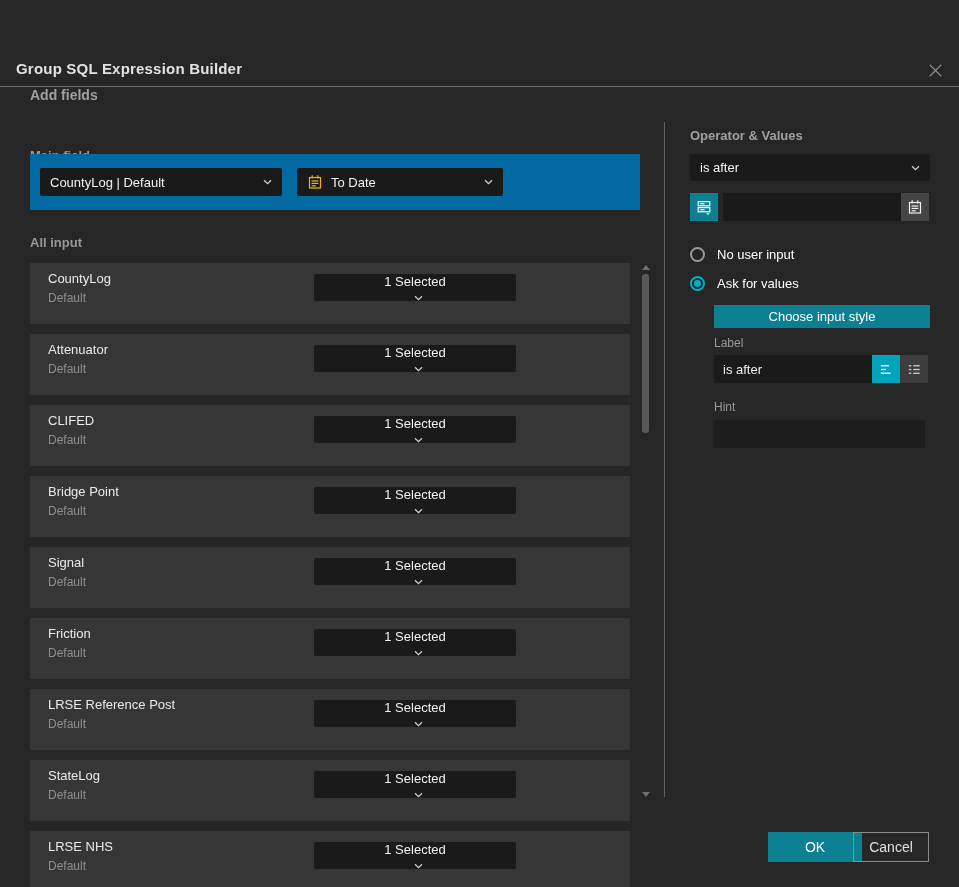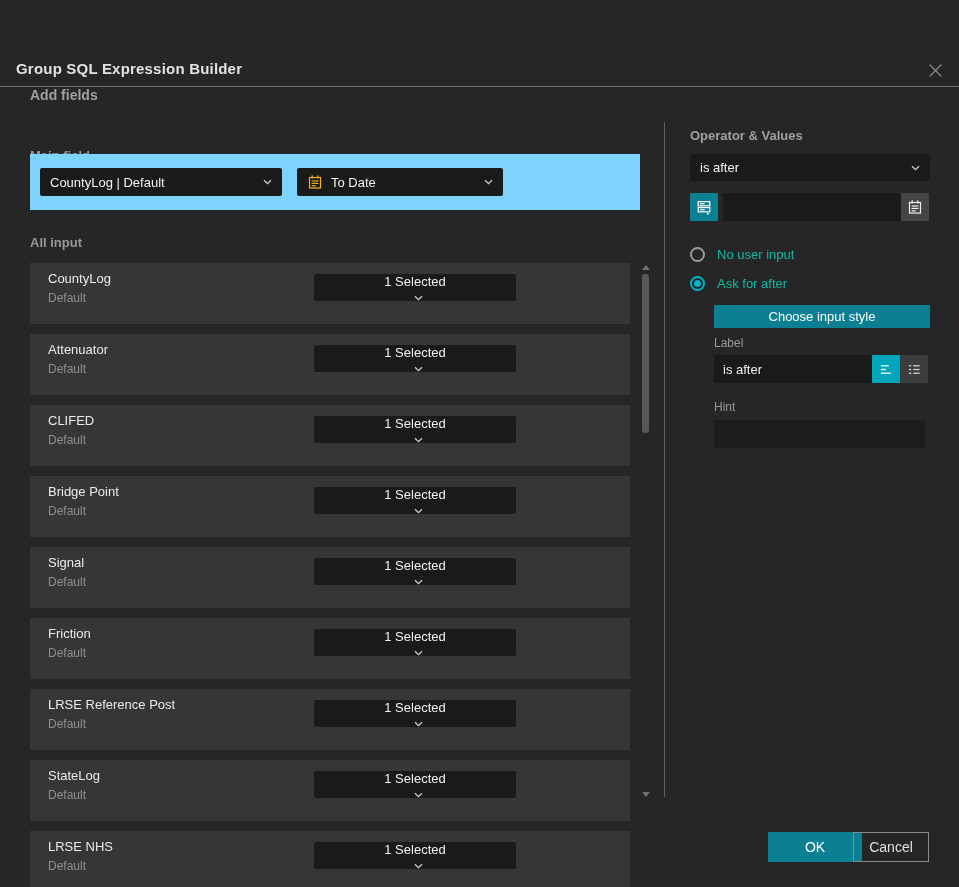--- a/index.html
+++ b/index.html
@@ -18,21 +18,21 @@
   
   .h-add { position:absolute; left:30px; top:87px; font-size:14px; font-weight:700; color:#a0a0a0; }
   .h-main { position:absolute; left:30px; top:128px; font-size:13px; font-weight:700; color:#989898;margin-top:20px; }
   .h-all { position:absolute; left:30px; top:235px; font-size:13px; font-weight:700; color:#989898; }
   .h-op { position:absolute; left:690px; top:128px; font-size:13px; font-weight:700; color:#a0a0a0; }
   
   .select { background:#1a1a1a; border-radius:2px; display:flex; align-items:center; color:#f2f2f2; font-size:13px; cursor:pointer; padding:0 10px; }
   .select .sel-text { flex:1 1 auto; white-space:nowrap; overflow:hidden; }
   .select .chev { flex:0 0 auto; color:#cfcfcf; display:flex; margin-left:6px; }
   
-  .main-panel { position:absolute; left:30px; top:154px; width:610px; height:56px; background:#7dd3fc;text-decoration:underline; }
+  .main-panel { position:absolute; left:30px; top:154px; width:610px; height:56px; background:#0369a1;text-decoration:underline; }
   .sel-field { position:absolute; left:10px; top:14px; width:242px; height:28px; }
   .sel-date  { position:absolute; left:267px; top:14px; width:206px; height:28px; gap:8px; }
   .cal-gold { color:var(--calendar-gold,#f2b01e); display:flex; }
   
   .fields-list { position:absolute; left:30px; top:263px; width:600px; }
   .row { position:relative; width:600px; height:61px; background:#363636; margin-bottom:10px; }
   .row-name { position:absolute; left:18px; top:8px; font-size:13px; color:#eaeaea; }
   .row-sub  { position:absolute; left:18px; top:28px; font-size:12px; color:#8f8f8f; }
   .row-select { position:absolute; left:284px; top:11px; width:202px; height:27px;flex-direction:column; }
   
@@ -53,21 +53,21 @@
   .btn-combo { position:absolute; left:0; top:0; }
   .text-input { background:#1a1a1a; border:none; outline:none; color:#f0f0f0; font-size:13px; font-family:inherit; padding:0 9px; }
   .value-input { position:absolute; left:33px; top:0; width:178px; height:28px; }
   .btn-cal { position:absolute; left:211px; top:0; }
   .radio-row { position:absolute; left:690px; height:16px; display:flex; align-items:center; gap:12px; cursor:pointer; }
   .radio-row.r1 { top:246px; }
   .radio-row.r2 { top:275px; }
   .radio { width:15px; height:15px; border-radius:50%; border:2px solid #9a9a9a; position:relative; flex:0 0 auto; }
   .radio.selected { border-color:var(--radio-selected,#00b2c8); }
   .radio.selected::after { content:''; position:absolute; inset:2px; border-radius:50%; background:var(--radio-selected,#00b2c8); }
-  .radio-label { font-size:13px; color:#14b8a6; }
+  .radio-label { font-size:13px; color:#ffffff; }
   .choose-btn { position:absolute; left:714px; top:305px; width:216px; height:23px; background:var(--accent,#0d7f92); color:#fff; border:none; font-size:13px; font-family:inherit; cursor:pointer; }
   .lbl { position:absolute; left:714px; font-size:12px; color:#999; }
   .lbl-label { top:336px; }
   .lbl-hint { top:400px; }
   .label-row { position:absolute; left:714px; top:355px; width:216px; height:28px; }
   .label-input { position:absolute; left:0; top:0; width:158px; height:28px; }
   .btn-align { position:absolute; left:158px; top:0; }
   .btn-list { position:absolute; left:186px; top:0; }
   .hint-input { position:absolute; left:714px; top:420px; width:211px; height:28px; background:#1d1d1d; }
   
@@ -286,21 +286,21 @@
     </span>
   </button>
 </div>
 
 <div class="radio-row r1">
   <span class="radio"></span>
   <span class="radio-label">No user input</span>
 </div>
 <div class="radio-row r2">
   <span class="radio selected"></span>
-  <span class="radio-label">Ask for after</span>
+  <span class="radio-label">Ask for values</span>
 </div>
 
 <button class="choose-btn">Choose input style</button>
 
 <div class="lbl lbl-label">Label</div>
 <div class="label-row">
   <input class="text-input label-input" value="is after" style="">
   <button class="icon-btn teal-bright btn-align">
     <span>
       <svg width="15" height="15" viewBox="0 0 16 16" stroke="currentColor" stroke-width="1.4">

